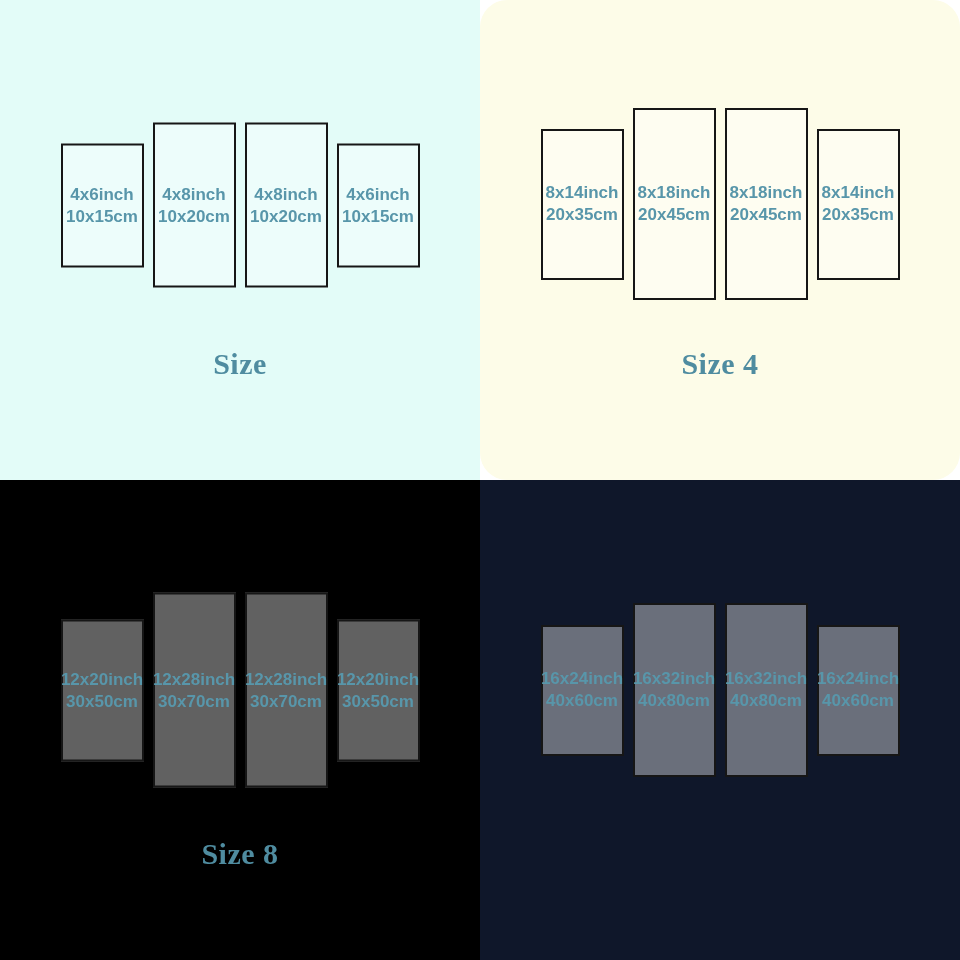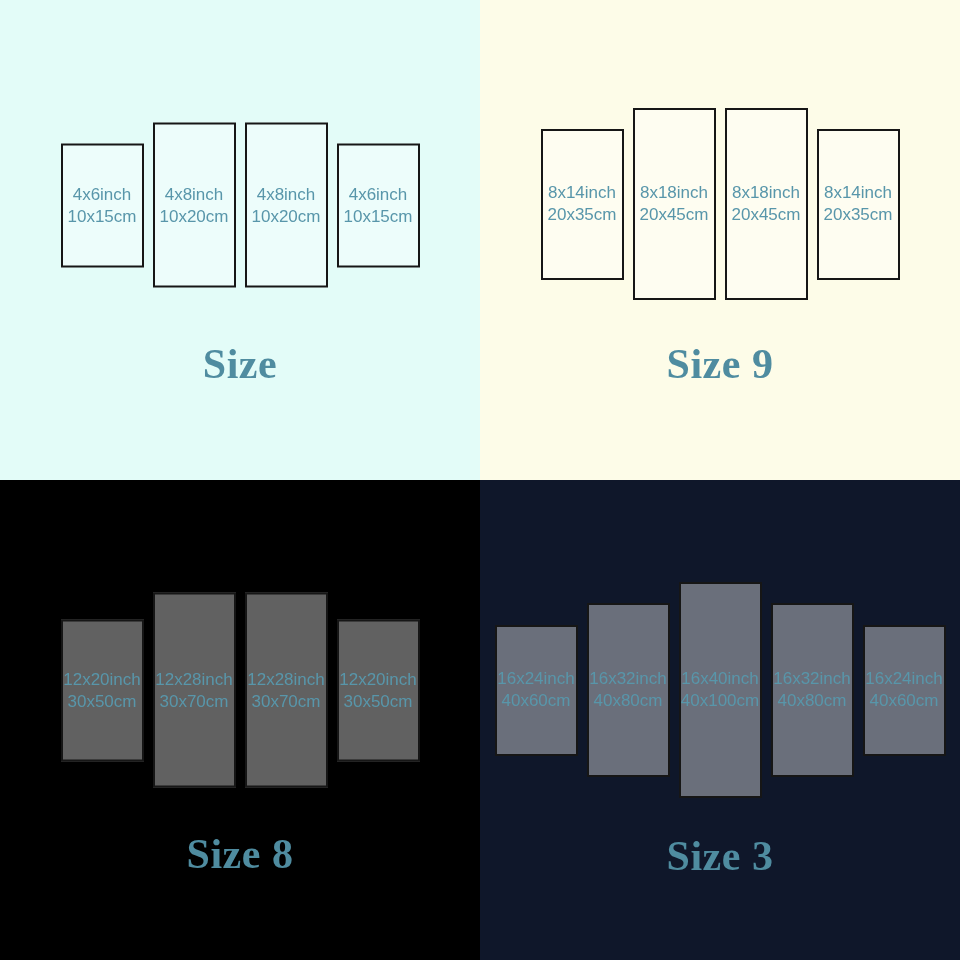--- a/index.html
+++ b/index.html
@@ -40,20 +40,21 @@
   }
   .panel {
     box-sizing: border-box;
     width: 83px;
     flex: 0 0 83px;
     border: 2px solid var(--panel-border, #161616);
     background: rgba(255, 255, 255, 0.38);
     display: flex;
     align-items: center;
     justify-content: center;
+    font-weight: bold;
   }
   .panel.outer  { height: var(--h-outer); }
   .panel.mid    { height: var(--h-mid); }
   .panel.center { height: var(--h-center); }
 
   .panel-text {
     display: flex;
     flex-direction: column;
     align-items: center;
     font-size: 17px;
@@ -64,21 +65,21 @@
   }
   .qtitle {
     position: absolute;
     top: var(--title-top);
     left: 0;
     width: 100%;
     margin: 0;
     text-align: center;
     font-family: "Liberation Serif", serif;
     font-weight: bold;
-    font-size: 42px;
+    font-size: 30px;
     line-height: 48px;
     color: var(--title-text, #4f8ca0);
     letter-spacing: 0.5px;
   }
 </style>
 </head>
 <body>
 
 <div class="canvas">
 
@@ -105,21 +106,21 @@
       <div class="panel outer">
         <div class="panel-text">
           <span>4x6inch</span>
           <span>10x15cm</span>
         </div>
       </div>
     </div>
     <h2 class="qtitle">Size</h2>
   </section>
 
-  <section class="quadrant q1" style="background-color: rgb(253, 252, 232);">
+  <section class="quadrant q1" style="background-color: rgb(253, 252, 232); border-radius: 27px;">
     <div class="panels">
       <div class="panel outer">
         <div class="panel-text">
           <span>8x14inch</span>
           <span>20x35cm</span>
         </div>
       </div>
       <div class="panel mid">
         <div class="panel-text">
           <span>8x18inch</span>
@@ -132,21 +133,21 @@
           <span>20x45cm</span>
         </div>
       </div>
       <div class="panel outer">
         <div class="panel-text">
           <span>8x14inch</span>
           <span>20x35cm</span>
         </div>
       </div>
     </div>
-    <h2 class="qtitle">Size 9</h2>
+    <h2 class="qtitle">Size 4</h2>
   </section>
 
   <section class="quadrant q2" style="background-color: #000000;">
     <div class="panels">
       <div class="panel outer">
         <div class="panel-text">
           <span>12x20inch</span>
           <span>30x50cm</span>
         </div>
       </div>
@@ -179,35 +180,28 @@
           <span>16x24inch</span>
           <span>40x60cm</span>
         </div>
       </div>
       <div class="panel mid">
         <div class="panel-text">
           <span>16x32inch</span>
           <span>40x80cm</span>
         </div>
       </div>
-      <div class="panel center">
-        <div class="panel-text">
-          <span>16x40inch</span>
-          <span>40x100cm</span>
-        </div>
-      </div>
       <div class="panel mid">
         <div class="panel-text">
           <span>16x32inch</span>
           <span>40x80cm</span>
         </div>
       </div>
       <div class="panel outer">
         <div class="panel-text">
           <span>16x24inch</span>
           <span>40x60cm</span>
         </div>
       </div>
     </div>
-    <h2 class="qtitle">Size 3</h2>
   </section>
 
 </div>
 
 </body></html>

